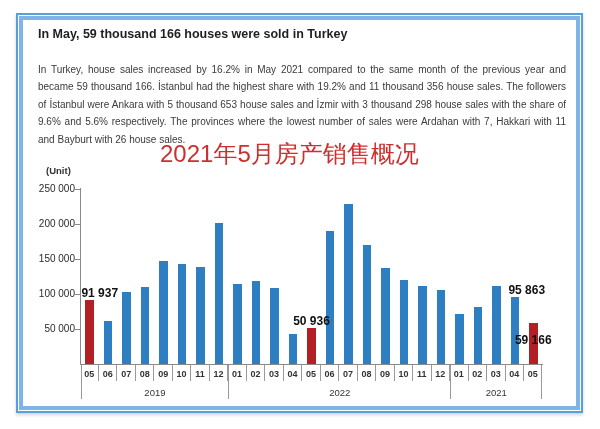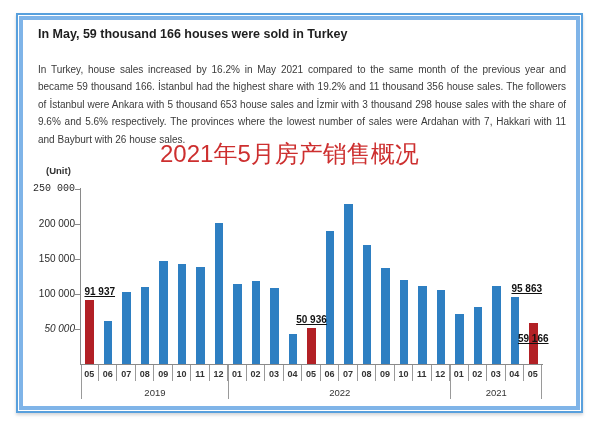--- a/index.html
+++ b/index.html
@@ -13,21 +13,21 @@
              color:#3a3a3a;text-align:justify;}
   .chart-title{position:absolute;left:38px;top:147px;font-size:10px;font-weight:700;color:#1f1f1f;}
   .unit-label{position:absolute;left:46px;top:165px;font-size:9.5px;color:#333;font-weight:bold;}
   .cn-annotation{position:absolute;left:160px;top:138px;font-size:24px;color:#cd2f2f;white-space:nowrap;}
   
   .bar{position:absolute;}
   .ytick-label{position:absolute;width:52px;text-align:right;font-size:10px;color:#2a2a2a;}
   .ytick-mark{position:absolute;width:5px;height:1px;background:#8a8a8a;}
   .yaxis-line{position:absolute;width:1px;background:#8a8a8a;}
   .baseline{position:absolute;height:1px;background:#8a8a8a;}
-  .bar-label{position:absolute;font-size:10px;font-weight:700;color:#111;white-space:nowrap;transform:translateX(-50%);text-decoration:underline;}
+  .bar-label{position:absolute;font-size:12px;font-weight:700;color:#111;white-space:nowrap;transform:translateX(-50%);}
   .month-cell{position:absolute;height:16px;border-right:1px solid #9a9a9a;font-size:9px;font-weight:600;
               color:#333;display:flex;align-items:center;justify-content:center;padding-top:2px;box-sizing:border-box;}
   .year-cell{position:absolute;height:34px;border-left:1px solid #9a9a9a;display:flex;align-items:flex-end;
              justify-content:center;font-size:9.5px;color:#333;box-sizing:border-box;padding-bottom:1px;}
   .year-cell.last{border-right:1px solid #9a9a9a;}
 </style>
 </head>
 <body>
 
 <div class="page">
@@ -38,29 +38,29 @@
   <div class="title">In May, 59 thousand 166 houses were sold in Turkey</div>
 
   <div class="paragraph">In Turkey, house sales increased by 16.2% in May 2021 compared to the same month of the previous year and became 59 thousand 166. İstanbul had the highest share with 19.2% and 11 thousand 356 house sales. The followers of İstanbul were Ankara with 5 thousand 653 house sales and İzmir with 3 thousand 298 house sales with the share of 9.6% and 5.6% respectively. The provinces where the lowest number of sales were Ardahan with 7, Hakkari with 11 and Bayburt with 26 house sales.</div>
 
   <div class="cn-annotation">2021年5月房产销售概况</div>
   <div class="unit-label">(Unit)</div>
 
   <div id="chart">
       <div class="yaxis-line" style="left: 80px; top: 188px; height: 176px;"></div>
       <div class="ytick-mark" style="left: 75px; top: 189px;"></div>
-      <div class="ytick-label" style="left: 23px; top: 183px; font-family: Liberation Mono, monospace;">250 000</div>
+      <div class="ytick-label" style="left: 23px; top: 183px;">250 000</div>
       <div class="ytick-mark" style="left: 75px; top: 224px;"></div>
       <div class="ytick-label" style="left: 23px; top: 218px;">200 000</div>
       <div class="ytick-mark" style="left: 75px; top: 259px;"></div>
       <div class="ytick-label" style="left: 23px; top: 253px; text-align: right;">150 000</div>
       <div class="ytick-mark" style="left: 75px; top: 294px;"></div>
       <div class="ytick-label" style="left: 23px; top: 288px;">100 000</div>
       <div class="ytick-mark" style="left: 75px; top: 329px;"></div>
-      <div class="ytick-label" style="left: 23px; top: 323px; font-style: italic;">50 000</div>
+      <div class="ytick-label" style="left: 23px; top: 323px;">50 000</div>
       <div class="bar" style="left: 85.49px; top: 300px; width: 8.5px; height: 64px; background: rgb(178, 32, 37);"></div>
       <div class="bar" style="left: 103.97px; top: 321px; width: 8.5px; height: 43px; background: rgb(46, 127, 194);"></div>
       <div class="bar" style="left: 122.45px; top: 292px; width: 8.5px; height: 72px; background: rgb(46, 127, 194);"></div>
       <div class="bar" style="left: 140.93px; top: 287px; width: 8.5px; height: 77px; background: rgb(46, 127, 194);"></div>
       <div class="bar" style="left: 159.41px; top: 261px; width: 8.5px; height: 103px; background: rgb(46, 127, 194);"></div>
       <div class="bar" style="left: 177.89px; top: 264px; width: 8.5px; height: 100px; background: rgb(46, 127, 194);"></div>
       <div class="bar" style="left: 196.37px; top: 267px; width: 8.5px; height: 97px; background: rgb(46, 127, 194);"></div>
       <div class="bar" style="left: 214.85px; top: 223px; width: 8.5px; height: 141px; background: rgb(46, 127, 194);"></div>
       <div class="bar" style="left: 233.33px; top: 284px; width: 8.5px; height: 80px; background: rgb(46, 127, 194);"></div>
       <div class="bar" style="left: 251.81px; top: 281px; width: 8.5px; height: 83px; background: rgb(46, 127, 194);"></div>

